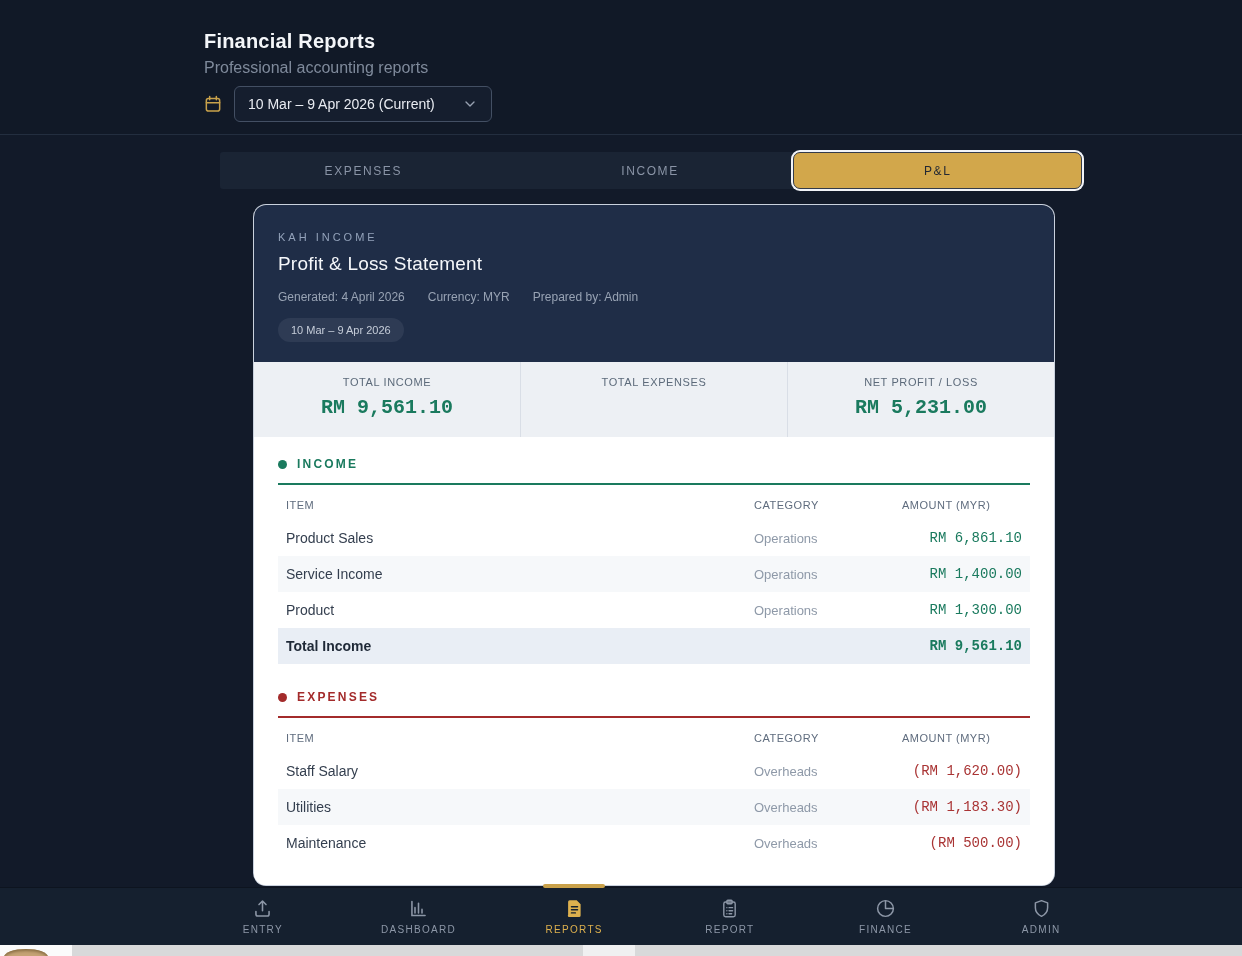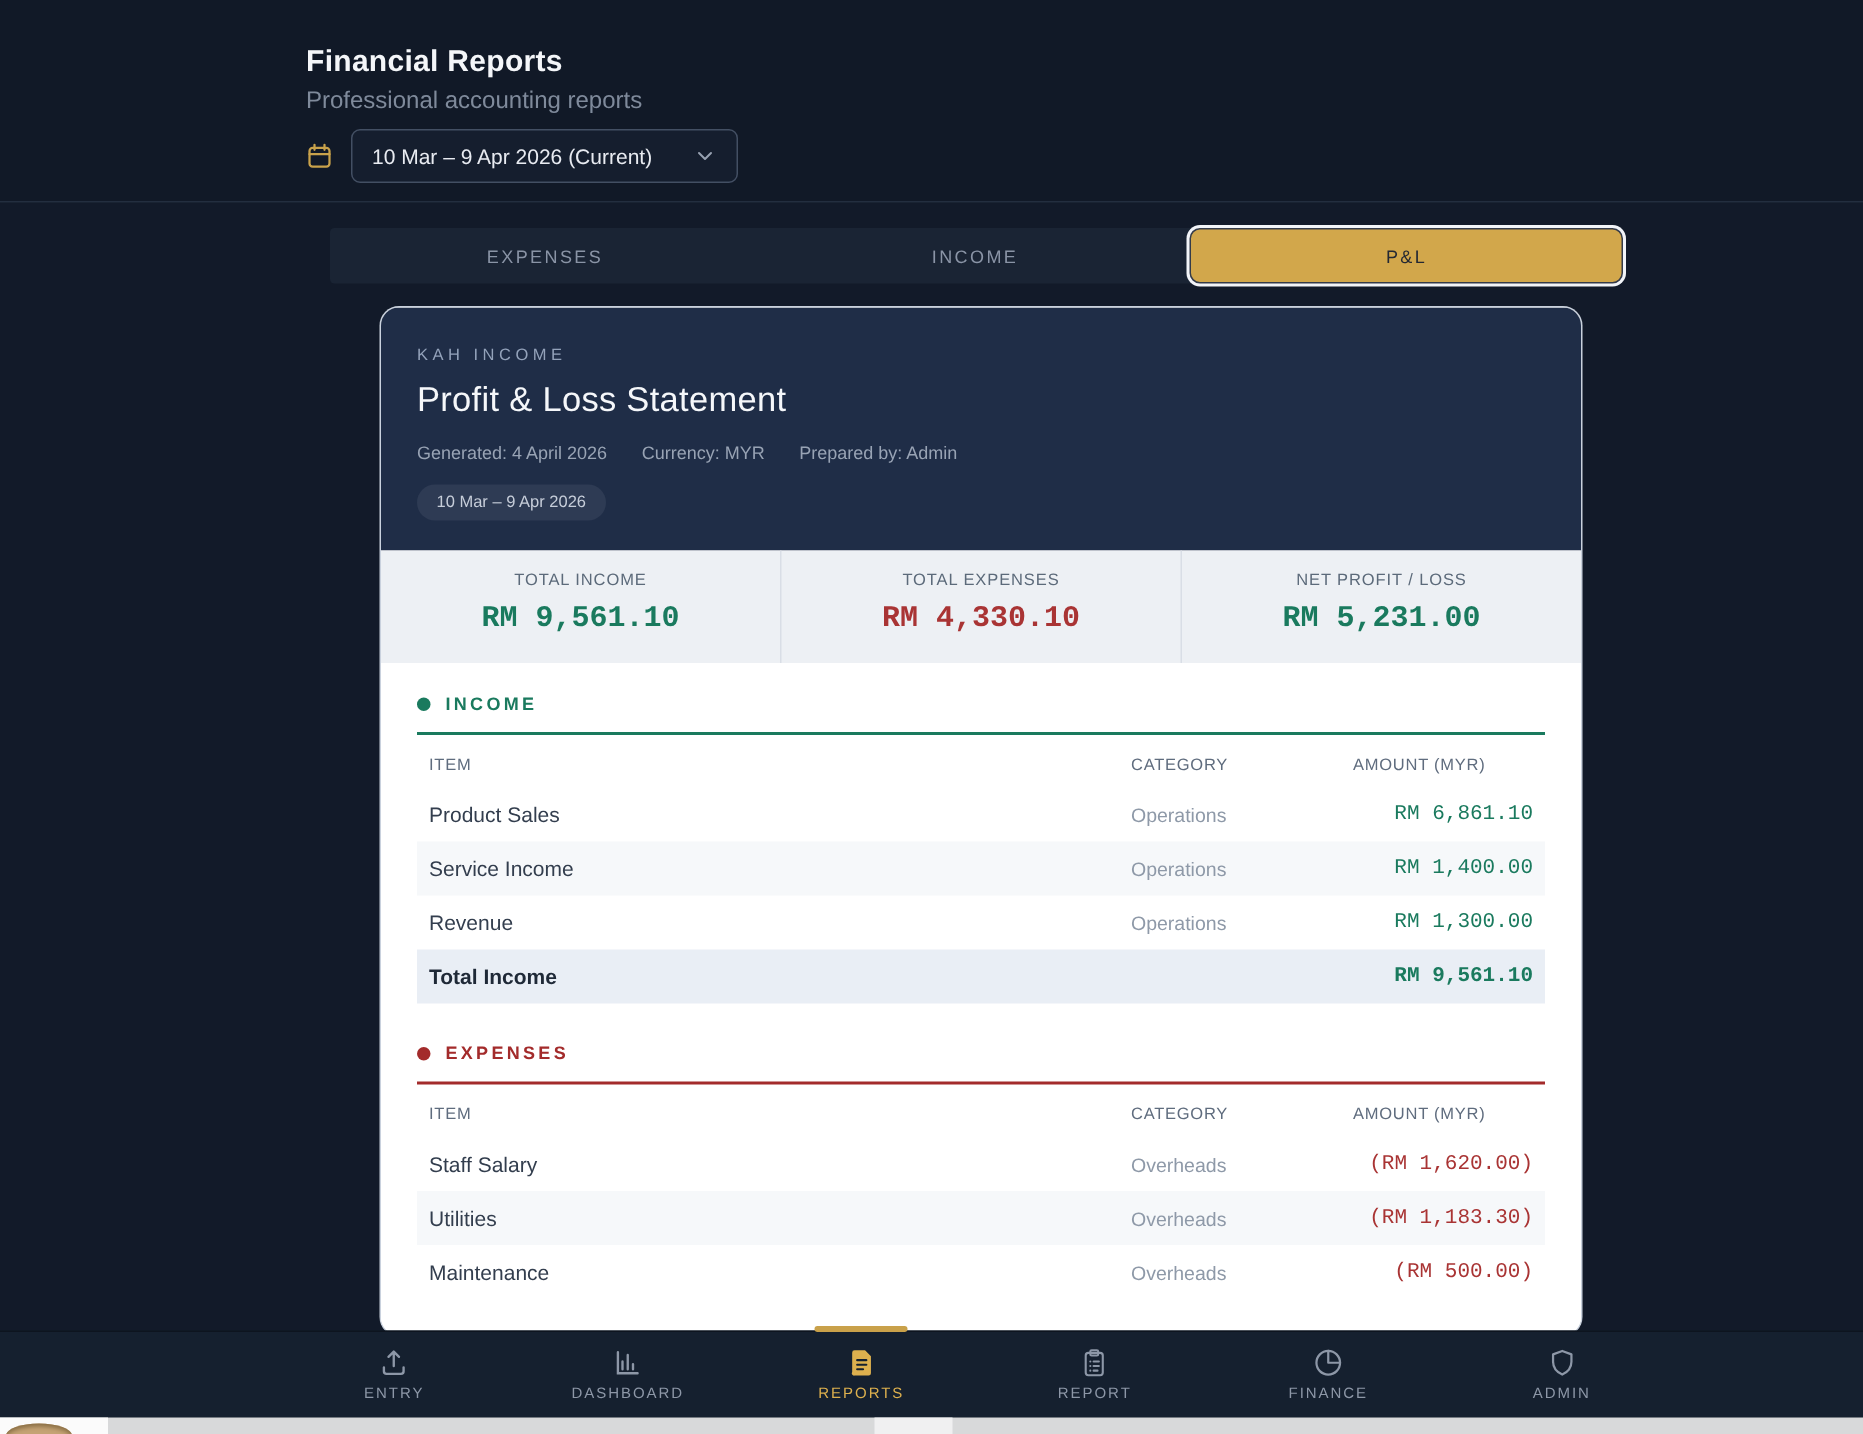--- a/index.html
+++ b/index.html
@@ -18,21 +18,21 @@
 
   
   .tabs { position:absolute; left:220px; top:152px; width:862px; height:37px; display:flex; background:#1a2434; border-radius:3px; }
   .tab { flex:1; display:flex; align-items:center; justify-content:center; font-size:12px; letter-spacing:1.6px; color:#8a94a6; cursor:pointer; }
   .tab.active { background:#d2a74b; color:#232833; font-weight:500; border-radius:7px; border:1px solid #343b49; box-shadow:0 0 0 2px #f2f4f8; }
 
   
   .card { position:absolute; left:254px; top:205px; width:800px; background:#ffffff; border-radius:12px; box-shadow:0 0 0 1px #c9d1dd; overflow:hidden; }
   .card-header { background:#1f2d47; padding:26px 24px 20px; }
   .company { font-size:11px; letter-spacing:3px; color:#93a2ba; font-weight:500; }
-  .report-title { margin-top:10px; font-size:23px; font-weight:500; color:#f5f7fa; letter-spacing:.2px; }
+  .report-title { margin-top:10px; font-size:19px; font-weight:500; color:#f5f7fa; letter-spacing:.2px; }
   .meta-row { margin-top:15px; display:flex; gap:23px; font-size:12px; color:#98a3b4; }
   .period-pill { display:inline-block; margin-top:14px; background:#2e3b54; color:#c6cdd9; font-size:11px; padding:6px 13px; border-radius:999px; }
 
   .summary { display:flex; background:#edf0f4; }
   .summary-cell { flex:1; text-align:center; padding:14px 0 18px; border-right:1px solid #d9dee6; }
   .summary-cell:last-child { border-right:none; }
   .summary-label { font-size:11px; letter-spacing:.6px; color:#5c6a7a; }
   .summary-value { margin-top:8px; font-family:"Liberation Mono", monospace; font-size:20px; font-weight:bold; }
   .green { color:#1a7a5e; }
   .red { color:#a93434; }
@@ -118,21 +118,20 @@
       <span class="period-pill">10 Mar – 9 Apr 2026</span>
     </div>
 
     <div class="summary">
       <div class="summary-cell">
         <div class="summary-label">TOTAL INCOME</div>
         <div class="summary-value green">RM 9,561.10</div>
       </div>
       <div class="summary-cell">
         <div class="summary-label">TOTAL EXPENSES</div>
-        <div class="summary-value red">RM 4,330.10</div>
       </div>
       <div class="summary-cell">
         <div class="summary-label">NET PROFIT / LOSS</div>
         <div class="summary-value green">RM 5,231.00</div>
       </div>
     </div>
 
     <div class="card-body">
 
       <div class="section-head income">
@@ -157,21 +156,21 @@
             <td class="item">Product Sales</td>
             <td class="category">Operations</td>
             <td class="amount green">RM 6,861.10</td>
           </tr>
           <tr class="alt">
             <td class="item">Service Income</td>
             <td class="category">Operations</td>
             <td class="amount green">RM 1,400.00</td>
           </tr>
           <tr>
-            <td class="item">Revenue</td>
+            <td class="item">Product</td>
             <td class="category">Operations</td>
             <td class="amount green">RM 1,300.00</td>
           </tr>
           <tr class="total-row">
             <td class="item">Total Income</td>
             <td class="category"></td>
             <td class="amount green">RM 9,561.10</td>
           </tr>
         </tbody>
       </table>

